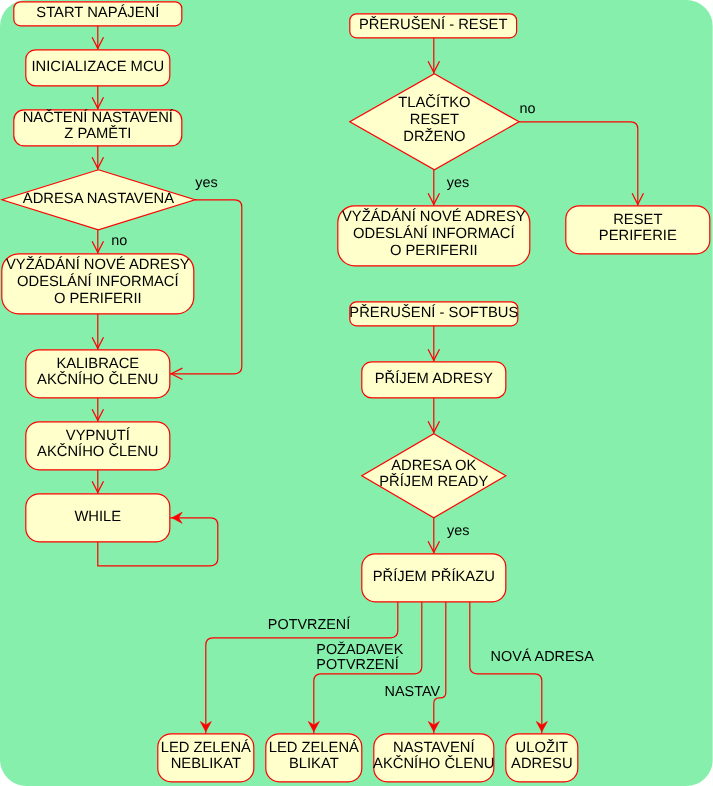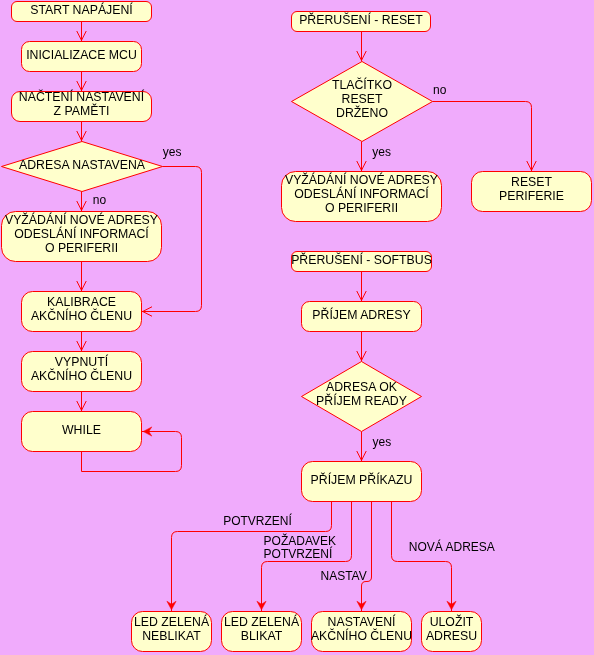--- a/index.html
+++ b/index.html
@@ -1,17 +1,17 @@
 <!DOCTYPE html>
 <html><head>
 <meta charset="utf-8">
 <style>
   html,body{margin:0;padding:0;background:#ffffff;}
   body{width:594px;height:655px;overflow:hidden;font-family:"Liberation Sans",sans-serif;}
-  #canvas{position:relative;width:594px;height:655px;background:#f0abfc;}
+  #canvas{position:relative;width:594px;height:655px;background:#86efac;border-radius:22px;}
   svg{display:block;shape-rendering:geometricPrecision;}
   .node-shape{fill:#ffffcc;stroke:#ff0000;stroke-width:1;}
   .node-text{fill:#000000;font-family:"Liberation Sans",sans-serif;font-size:12.3px;text-anchor:middle;}
   .edge-path{fill:none;stroke:#ff0000;stroke-width:1;}
   .arrowhead-filled{fill:#ff0000;stroke:#ff0000;stroke-width:0.5;}
   .edge-label{fill:#000000;font-family:"Liberation Sans",sans-serif;font-size:12px;}
 </style>
 </head>
 <body>
 

